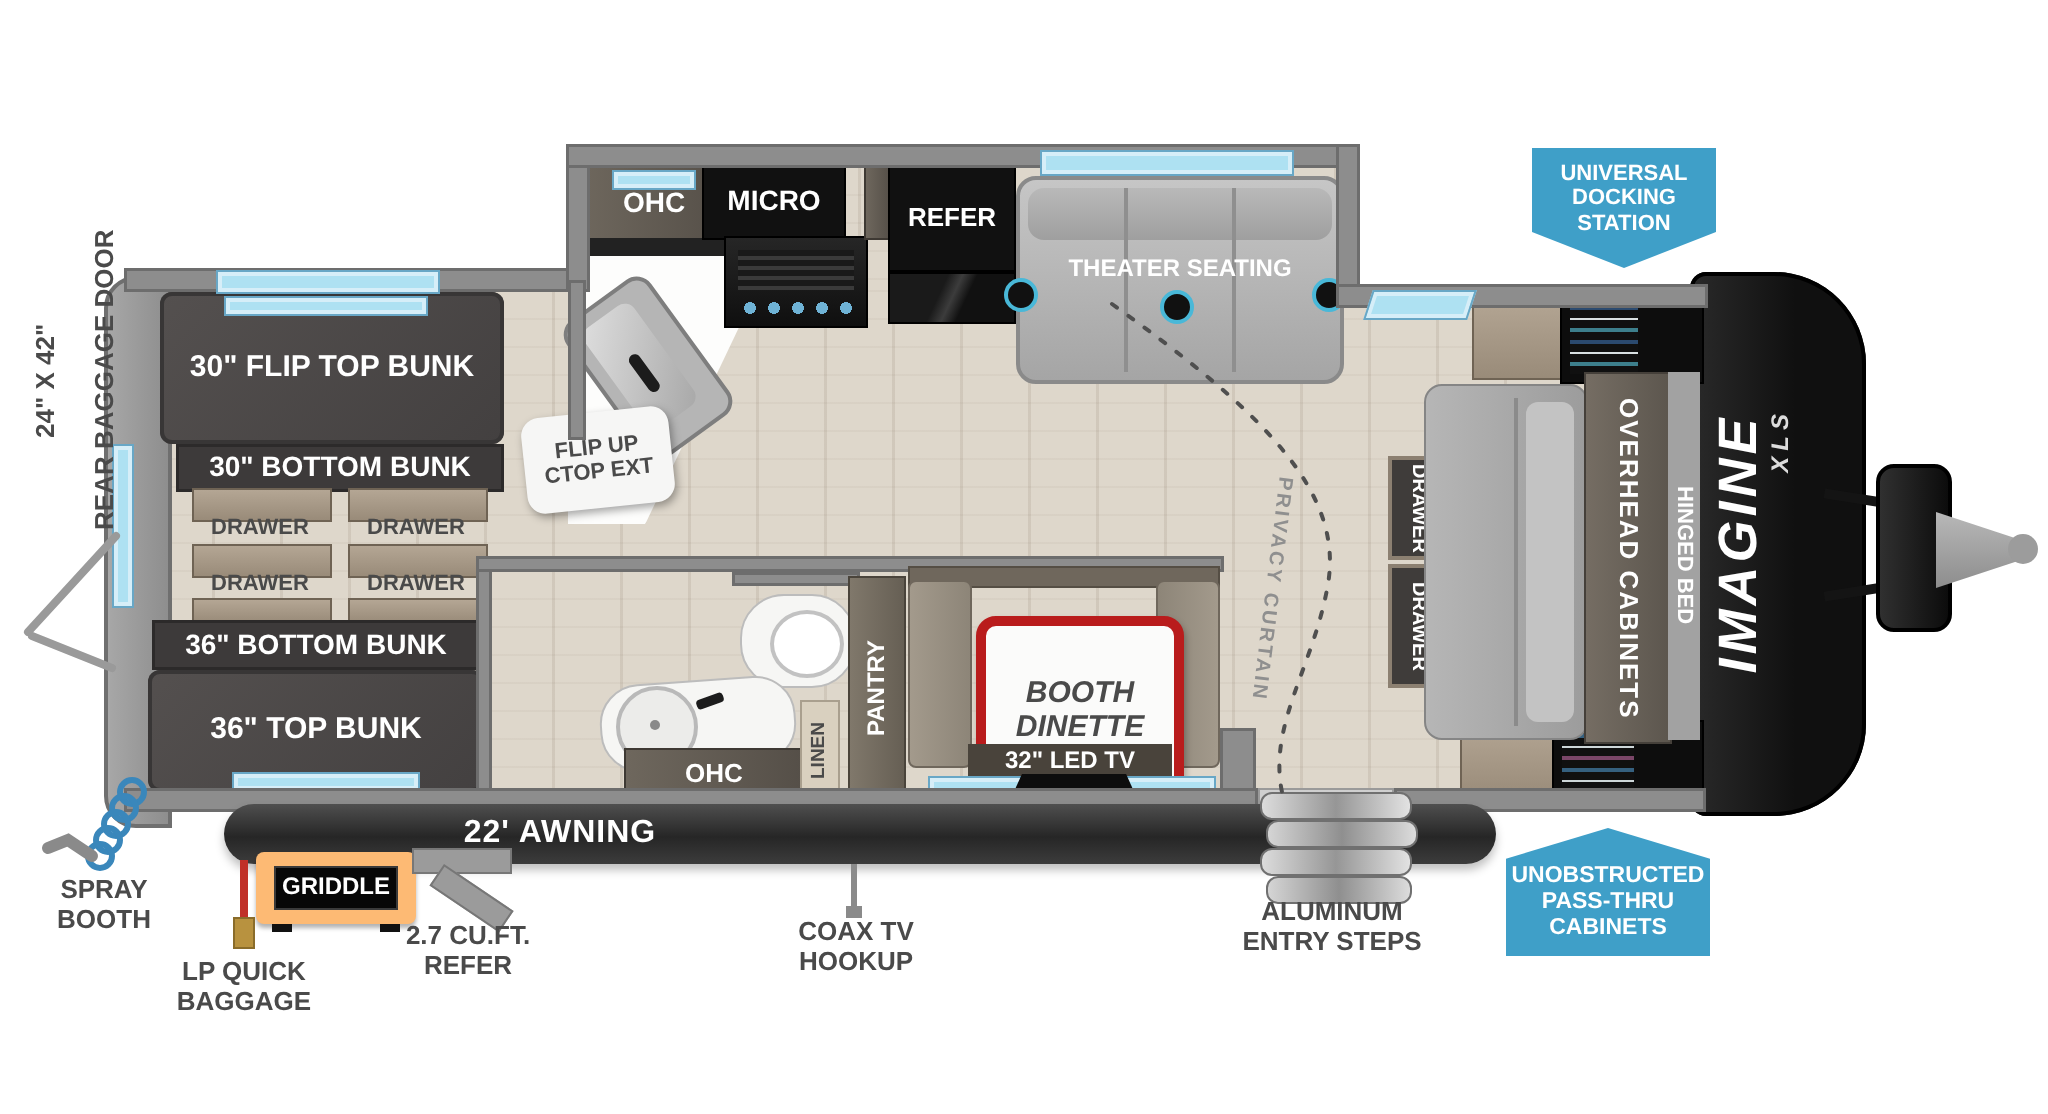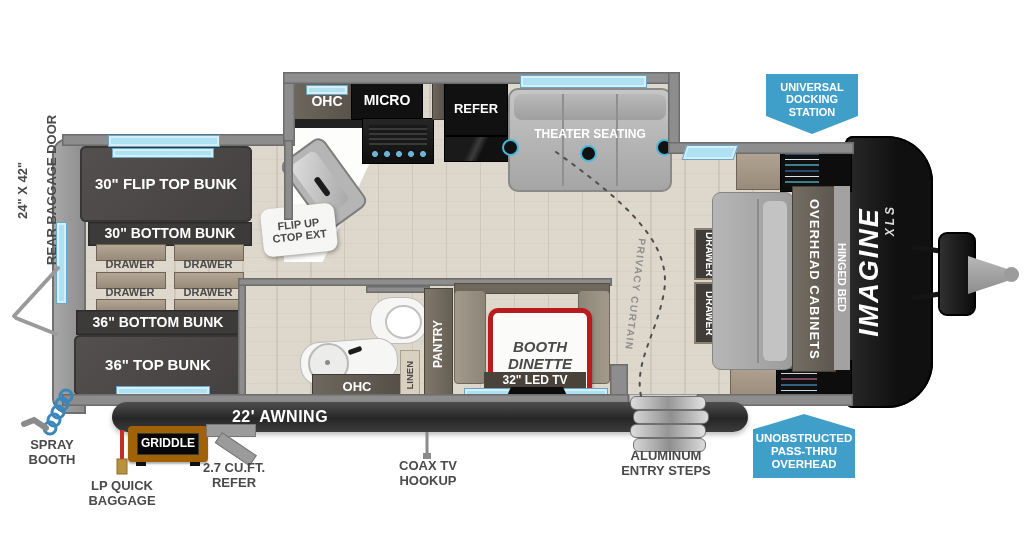--- a/index.html
+++ b/index.html
@@ -209,21 +209,21 @@
     <span class="lblW" style="font-size:16px;letter-spacing:.5px;">22' AWNING</span>
   </div>
 
   <div class="abs" style="left:630px;top:396px;width:74px;height:60px;">
     <div class="abs" style="left:0;top:0;width:100%;height:12px;background:linear-gradient(90deg,#dcdcdc,#969696,#e2e2e2);border:1px solid #707070;border-radius:6px;"></div>
     <div class="abs" style="left:3px;top:14px;width:100%;height:12px;background:linear-gradient(90deg,#d5d5d5,#8f8f8f,#dcdcdc);border:1px solid #707070;border-radius:6px;"></div>
     <div class="abs" style="left:0;top:28px;width:100%;height:12px;background:linear-gradient(90deg,#dcdcdc,#969696,#e2e2e2);border:1px solid #707070;border-radius:6px;"></div>
     <div class="abs" style="left:3px;top:42px;width:96%;height:12px;background:linear-gradient(90deg,#d5d5d5,#8f8f8f,#dcdcdc);border:1px solid #707070;border-radius:6px;"></div>
   </div>
 
-  <div class="abs" style="left:128px;top:426px;width:80px;height:36px;background:#a16207;border-radius:4px;box-shadow:0 2px 2px rgba(0,0,0,.3);">
+  <div class="abs" style="left:128px;top:426px;width:80px;height:36px;background:#fdba74;border-radius:4px;box-shadow:0 2px 2px rgba(0,0,0,.3);">
     <div class="abs cc" style="left:9px;top:7px;width:60px;height:20px;background:#070707;border:1px solid #3a3a3a;">
       <span class="lblW" style="font-size:12px;">GRIDDLE</span>
     </div>
     <div class="abs" style="left:8px;bottom:-4px;width:10px;height:4px;background:#111;"></div>
     <div class="abs" style="right:8px;bottom:-4px;width:10px;height:4px;background:#111;"></div>
   </div>
 
   <div class="abs" style="left:206px;top:424px;width:48px;height:11px;background:#9b9b9b;border:1px solid #777;"></div>
   <div class="abs" style="left:222px;top:432px;width:40px;height:11px;background:#9b9b9b;border:1px solid #777;transform:rotate(34deg);transform-origin:left top;"></div>
 
@@ -244,21 +244,21 @@
     <rect x="423" y="453" width="8" height="6" fill="#8a8a8a"></rect>
   </svg>
 
   <span class="abs vt" style="left:630px;top:238px;color:#8f8f8f;font-weight:bold;font-size:10px;letter-spacing:1.5px;transform:rotate(7deg);">PRIVACY CURTAIN</span>
 
   <div class="abs badge" style="left:766px;top:74px;width:92px;height:60px;font-size:11px;padding-top:7px;box-sizing:border-box;clip-path:polygon(0 0,100% 0,100% 70%,50% 100%,0 70%);">UNIVERSAL
 DOCKING
 STATION</div>
   <div class="abs badge" style="left:753px;top:414px;width:102px;height:64px;font-size:11.5px;padding-top:18px;box-sizing:border-box;clip-path:polygon(50% 0,100% 24%,100% 100%,0 100%,0 24%);">UNOBSTRUCTED
 PASS-THRU
-OVERHEAD</div>
+CABINETS</div>
 
   <div class="abs lblD vtu cc" style="left:16px;top:80px;width:44px;height:220px;font-size:13px;">
     <span class="vt" style="writing-mode:vertical-rl;">
       <span style="display:block;">24" X 42"</span>
       <span style="display:block;">REAR BAGGAGE DOOR</span>
     </span>
   </div>
 
   <div class="abs cc lblD" style="left:14px;top:436px;width:76px;height:34px;font-size:13px;">SPRAY
 BOOTH</div>

